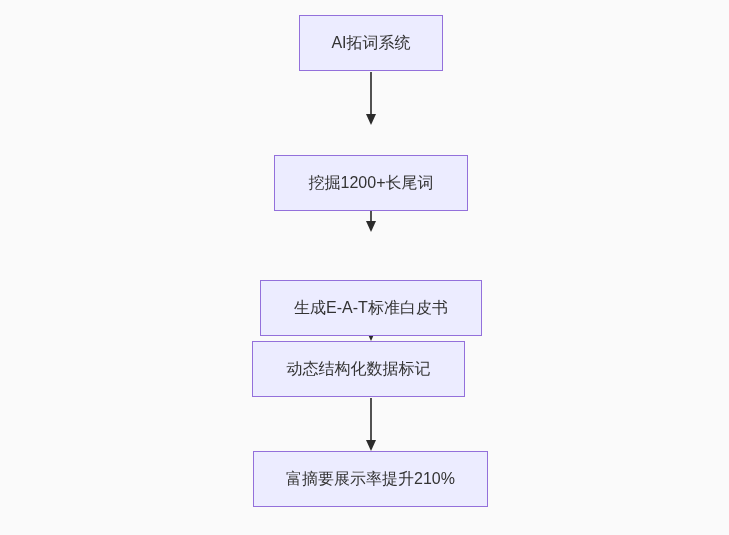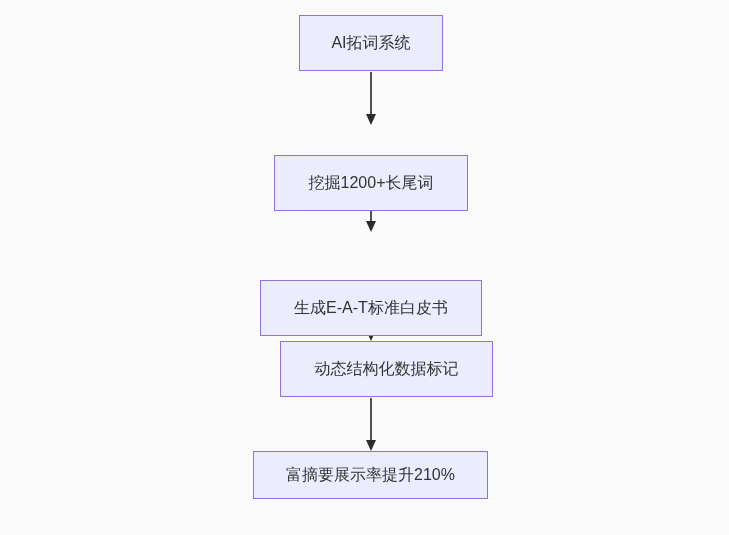--- a/index.html
+++ b/index.html
@@ -75,21 +75,21 @@
   </div>
 
   <div class="node" style="left:274px; top:125px; width:194px; height:56px;margin-top:30px;">
     <span>挖掘1200+长尾词</span>
   </div>
 
   <div class="node" style="left:260px; top:232px; width:222px; height:56px;margin-top:48px;">
     <span>生成E-A-T标准白皮书</span>
   </div>
 
-  <div class="node" style="left:280px; top:341px; width:213px; height:56px;">
+  <div class="node" style="left:252px; top:341px; width:213px; height:56px;">
     <span>动态结构化数据标记</span>
   </div>
 
-  <div class="node" style="left:253px; top:451px; width:235px; height:48px;">
+  <div class="node" style="left:253px; top:451px; width:235px; height:56px;">
     <span>富摘要展示率提升210%</span>
   </div>
 
 </div>
 
 </body></html>

